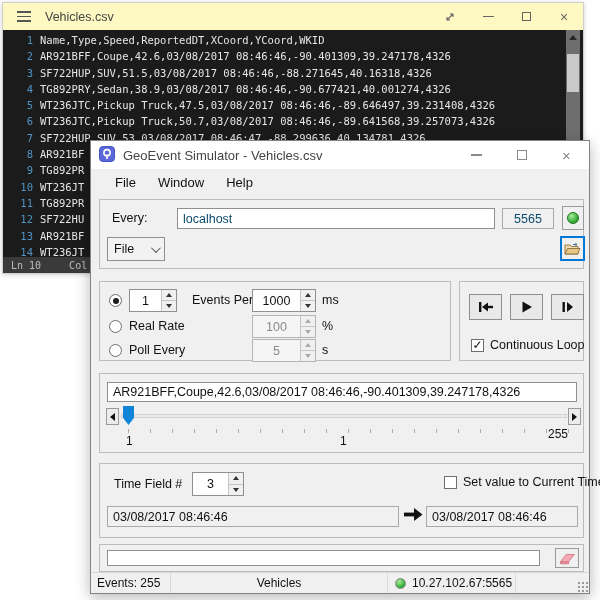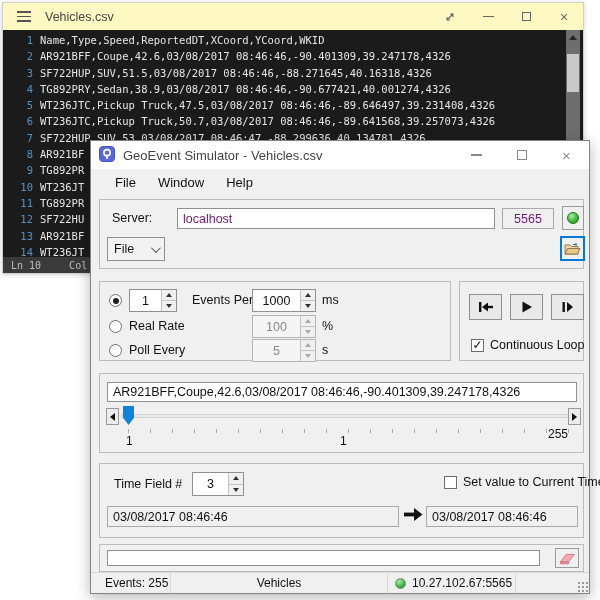--- a/index.html
+++ b/index.html
@@ -43,21 +43,21 @@
   .cap-btn.close { font-size:15px; }
   .minus-glyph { width:11px; height:1.5px; background:#8a8a8a; }
 
   .sim-menubar { height:26px; display:flex; align-items:center; padding-left:13px; font-size:13px; color:#111; }
   .menu-item { padding:3px 11px; cursor:default; }
 
   .grp { position:absolute; border:1px solid #bcbcbc; }
 
   .tin { position:absolute; border:1px solid #909090; background:#fff; display:flex; align-items:center;
     padding:0 5px; white-space:nowrap; overflow:hidden; font-size:12.5px; }
-  .tin.gray-text { color:#701a75; }
+  .tin.gray-text { color:#0c4a6e; }
   .tin.flat { background:#f0f0f0; border-color:#a9a9a9; }
   .lbl { position:absolute; white-space:nowrap; }
 
   
   .spin { position:absolute; display:flex; border:1px solid #909090; background:#fff; }
   .spin.disabled { border-color:#b5b5b5; background:#f5f5f5; }
   .spin .val { flex:1; display:flex; align-items:center; justify-content:center; font-size:12.5px; }
   .spin.disabled .val { color:#8a8a8a; }
   .spin .btns { width:15px; flex:none; display:flex; flex-direction:column; border-left:1px solid #c3c3c3; }
   .spin .btns > div { flex:1; background:#f0f0f0; display:flex; align-items:center; justify-content:center; cursor:pointer; }
@@ -97,21 +97,21 @@
   .sl-thumb { position:absolute; width:11px; height:19px; background:#0f84d6;
     clip-path:polygon(0 0,100% 0,100% 62%,50% 100%,0 62%); cursor:pointer; }
   .sl-ticks { position:absolute; height:4px;
     background:repeating-linear-gradient(to right, #9a9a9a 0 1px, transparent 1px 22px); opacity:.8; }
   .sl-lab { position:absolute; font-size:12px; color:#111; }
 
   
   .sim-status { position:absolute; left:0; right:0; bottom:0; height:21px; background:#f0f0f0;
     border-top:1px solid #d9d9d9; display:flex; align-items:stretch; font-size:12px; color:#111; }
   .sp { display:flex; align-items:center; border-right:1px solid #dadada; }
-  .sp1 { width:80px; padding-left:14px; }
+  .sp1 { width:80px; padding-left:6px; }
   .sp2 { width:217px; justify-content:center; }
   .sp3 { width:128px; padding-left:7px; gap:6px; }
   .sp4 { width:58px; padding-left:8px;margin-top:40px; }
   .dot-green { width:11px; height:11px; border-radius:50%; flex:none;
     background:radial-gradient(circle at 35% 30%, #a9ee9c, #3cb23c 60%, #1f8a1f); border:1px solid #888; }
   .grip { margin-left:auto; width:12px; height:12px; align-self:flex-end;
     background:radial-gradient(circle, #9a9a9a 1px, transparent 1.2px); background-size:4px 4px; background-position:bottom right; }
 </style>
 </head>
 <body>
@@ -189,21 +189,21 @@
     </div>
   </div>
 
   <div class="sim-menubar">
     <span class="menu-item">File</span>
     <span class="menu-item">Window</span>
     <span class="menu-item">Help</span>
   </div>
 
   <div class="grp" style="left:8px; top:58px; width:485px; height:70px;">
-    <span class="lbl" style="left:12px; top:11px;">Server:</span>
+    <span class="lbl" style="left:12px; top:11px;">Every:</span>
     <div class="tin gray-text" style="left:77px; top:8px; width:318px; height:21px;">localhost</div>
     <div class="tin gray-text flat" style="left:402px; top:8px; width:52px; height:21px; justify-content:center;">5565</div>
     <div class="sq-btn" style="left:462px; top:6px; width:22px; height:24px;">
       <span class="green-ball"></span>
     </div>
     <div class="combo" style="left:7px; top:37px; width:58px; height:24px;">
       <span>File</span>
       <span class="chev"></span>
     </div>
     <div class="sq-btn focus" style="left:460px; top:36px; width:25px; height:25px;">

